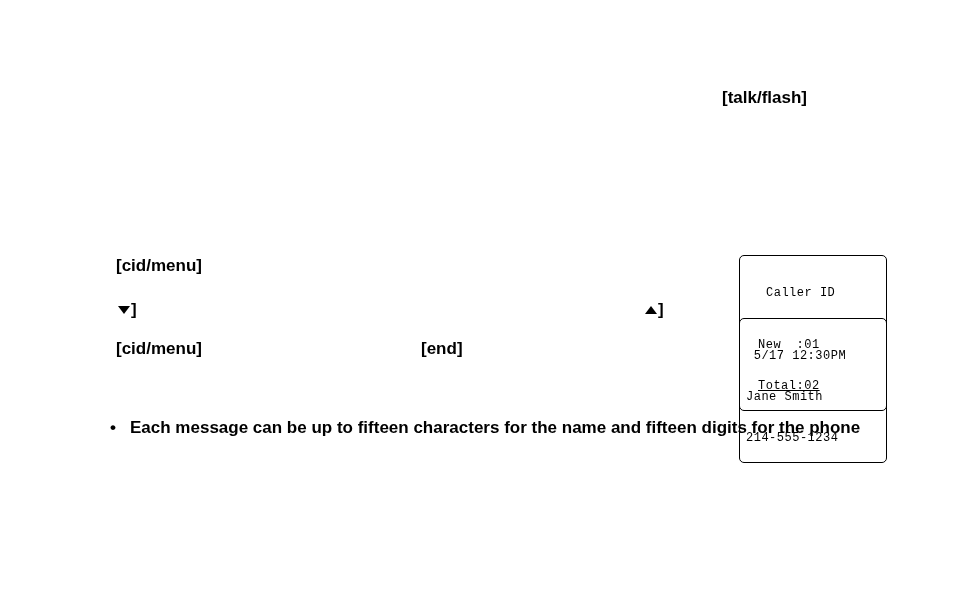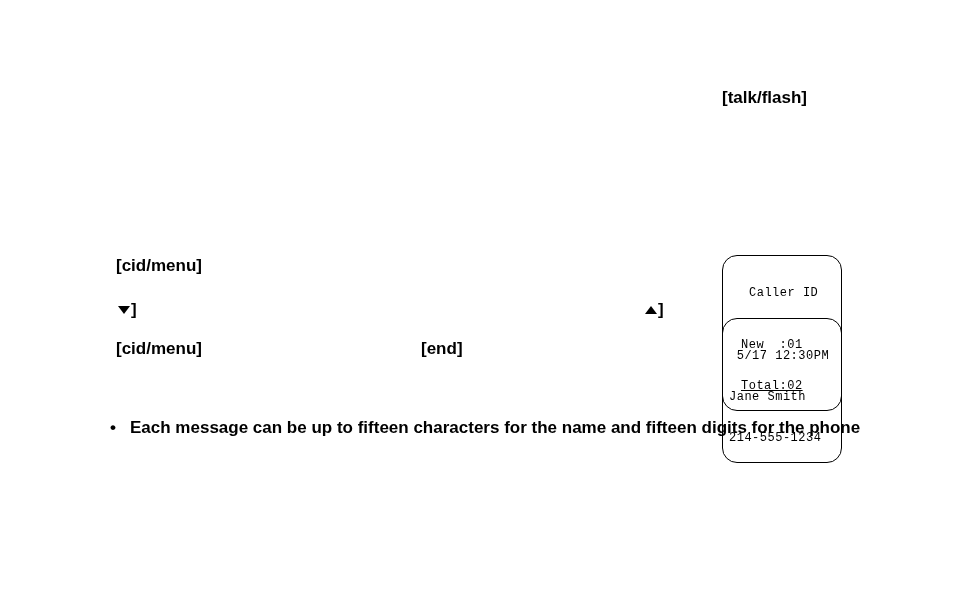--- a/index.html
+++ b/index.html
@@ -57,24 +57,24 @@
     border-left: 6px solid transparent;
     border-right: 6px solid transparent;
     display: inline-block;
     margin-right: 1px;
   }
   .tri-down { border-top: 8px solid #000; }
   .tri-up { border-bottom: 8px solid #000; }
 
   .lcd {
     position: absolute;
-    left: 722px;
-    width: 120px;
+    left: 739px;
+    width: 148px;
     border: 1.5px solid #000;
-    border-radius: 15px;
+    border-radius: 5px;
     font-family: "Courier New", monospace;
     font-size: 12px;
     line-height: 1.15;
     padding: 3px 6px 2px 6px;
     letter-spacing: 0.5px;
     white-space: pre;
   }
   .lcd1 { top: 255px; text-align: left; }
   .lcd1 .line1 { padding-left: 20px; }
   .lcd1 .line2 { padding-left: 12px; margin-top: 11px; }

